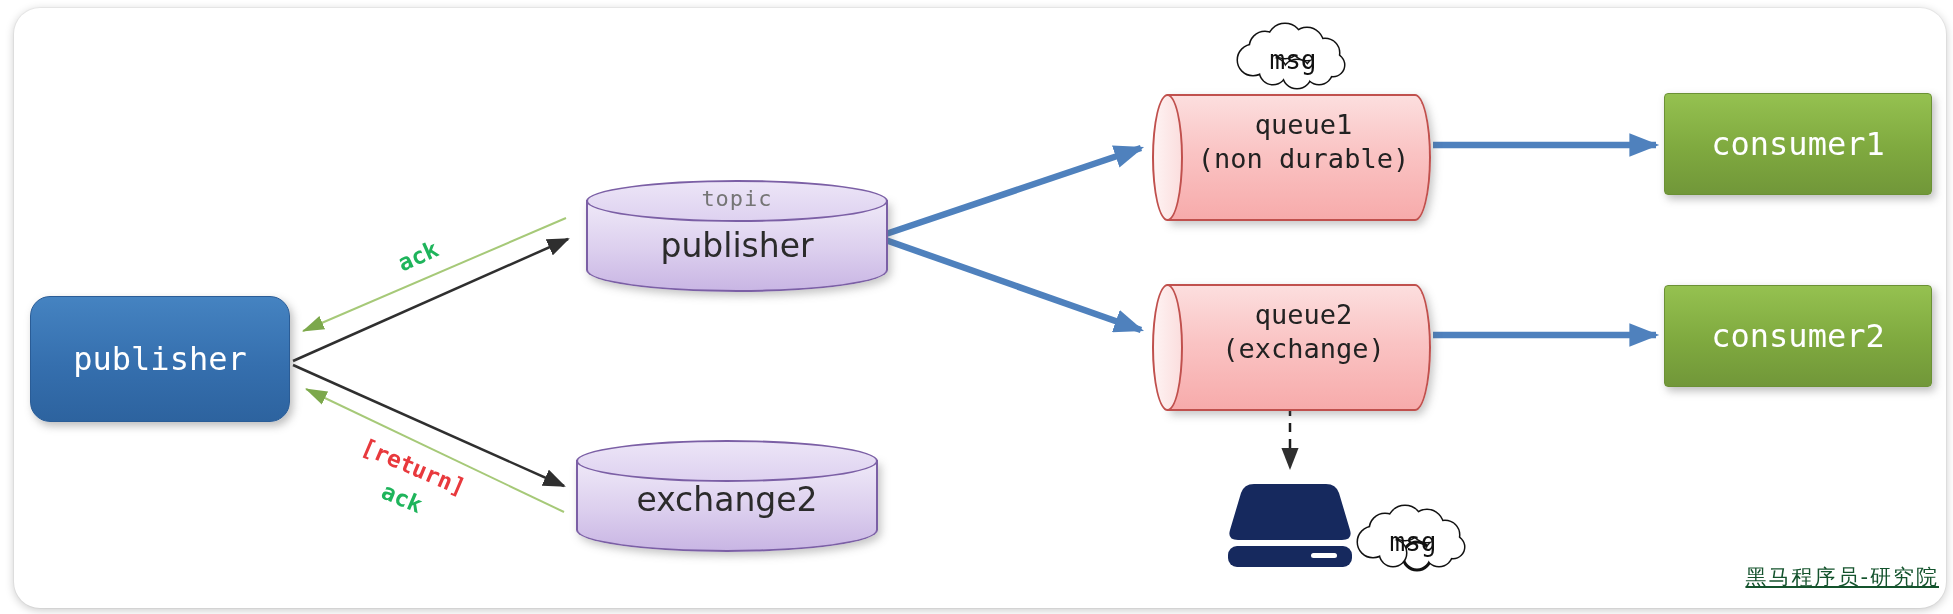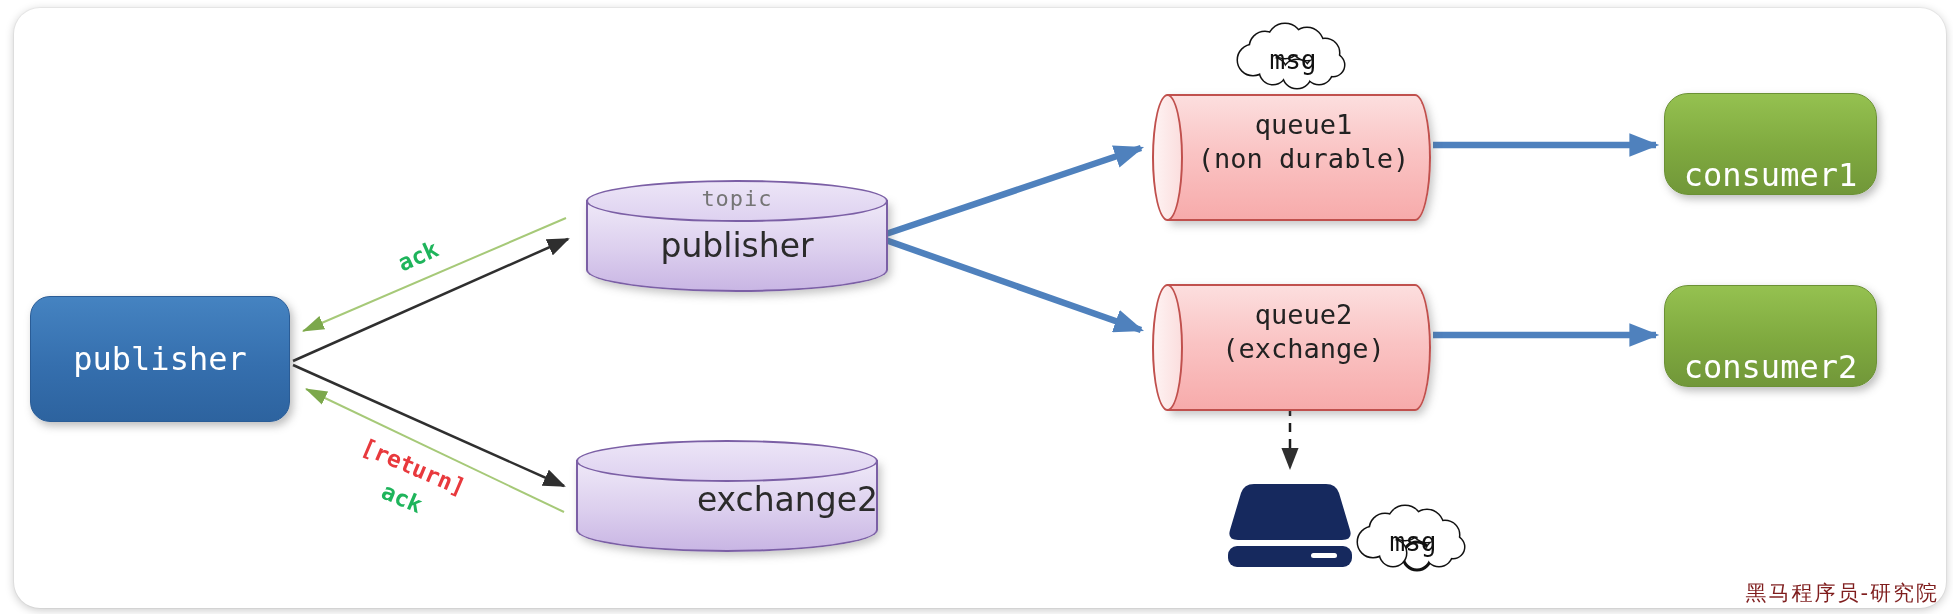--- a/index.html
+++ b/index.html
@@ -18,23 +18,23 @@
 
   
   .box {
     position:absolute; display:flex; align-items:center; justify-content:center;
     border-radius:20px; color:#ffffff; font-size:32px;
     box-shadow:3px 4px 8px rgba(90,90,90,0.40);
   }
   .box.publisher { left:30px; top:296px; width:260px; height:126px;
     background:linear-gradient(180deg,#4583c1 0%, #356fae 55%, #2d639f 100%);
     border:1px solid #2a5c96; }
-  .box.consumer  { width:213px; height:102px; border-radius:24px;
+  .box.consumer  { width:268px; height:102px; border-radius:4px;
     background:linear-gradient(180deg,#95c150 0%, #7fa93f 55%, #719739 100%);
-    border:1px solid #6b9135;align-items:flex-end; }
+    border:1px solid #6b9135; }
   .box.consumer1 { left:1664px; top:93px; }
   .box.consumer2 { left:1664px; top:285px; }
 
   
   .cyl-v { position:absolute; width:302px; height:112px; }
   .cyl-v .vbody {
     position:absolute; left:0; right:0; top:20px; bottom:0;
     background:linear-gradient(180deg,#efe9f8 0%, #dccfee 55%, #c9b6e4 100%);
     border:2px solid #7b5fa5; border-top:none;
     border-radius:0 0 151px 151px / 0 0 22px 22px;
@@ -49,21 +49,21 @@
     position:absolute; left:0; right:0; top:6px; text-align:center;
     font-size:22px; color:#757575; letter-spacing:1px;
   }
   .cyl-v .vlabel {
     position:absolute; left:0; right:0; top:46px; text-align:center;
     font-family:"DejaVu Sans", sans-serif;
     font-size:33px; color:#2b2b2b;
   }
   .cyl-v.exchange  { left:576px; top:180px;margin-left:10px; }
   .cyl-v.exchange2 { left:576px; top:440px; }
-  .cyl-v.exchange2 .vlabel { top:40px;text-align:right; }
+  .cyl-v.exchange2 .vlabel { top:40px; }
 
   
   .cyl-h { position:absolute; width:279px; height:127px; }
   .cyl-h .hbody {
     position:absolute; left:15px; top:0; right:0; bottom:0;
     background:linear-gradient(180deg,#fcdede 0%, #fac4c4 45%, #f7abab 100%);
     border:2px solid #c0504d; border-left:none;
     border-radius:0 16px 16px 0 / 0 50% 50% 0;
     box-shadow:3px 4px 8px rgba(90,90,90,0.35);
   }
@@ -91,23 +91,23 @@
   .lbl-ack-bottom { left:372px; top:485px; width:60px; transform:rotate(23deg); }
 
   .cloud-label {
     position:absolute; width:84px; text-align:center;
     font-size:26px; color:#111111;
   }
   .cloud-label.c1 { left:1251px; top:45px; }
   .cloud-label.c2 { left:1371px; top:527px; }
 
   .watermark {
-    position:absolute; right:14px; bottom:7px;
+    position:absolute; right:14px; bottom:23px;
     font-family:"DejaVu Sans", sans-serif;
-    font-size:21px; color:#7f1d1d; letter-spacing:2px;
+    font-size:21px; color:#14532d; letter-spacing:2px;text-decoration:underline;
   }
 </style>
 </head>
 <body>
 
 <div class="stage">
   <div class="card"></div>
 
   <svg class="overlay" viewBox="0 0 1953 614">
     <defs>

